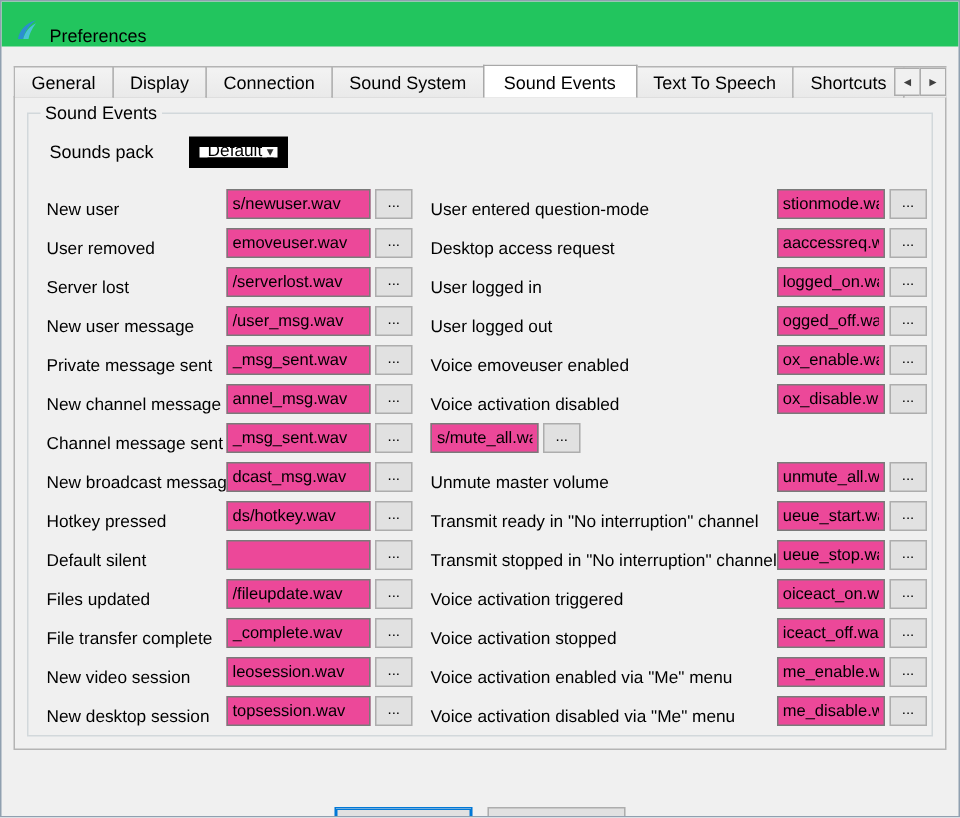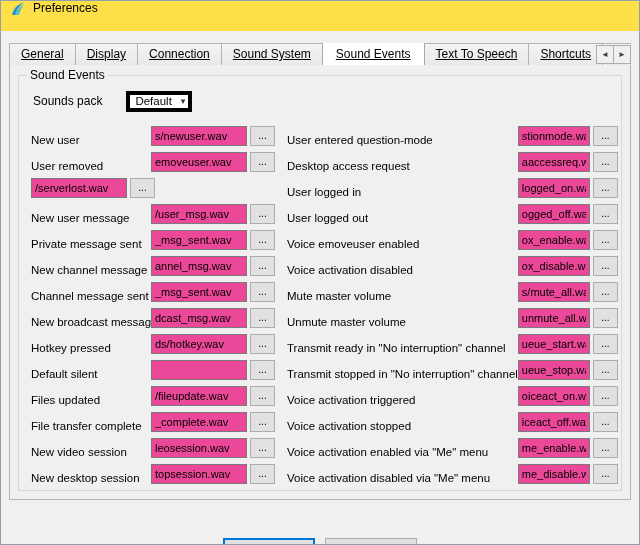--- a/index.html
+++ b/index.html
@@ -1,36 +1,36 @@
 <!DOCTYPE html>
 <html><head>
 <meta charset="utf-8">
 <style>
   * { margin:0; padding:0; box-sizing:border-box; }
   html,body { width:640px; height:545px; }
   body { font-family:"Liberation Sans","DejaVu Sans",sans-serif; font-size:12px; color:#000; background:#fff; }
   .window { width:640px; height:545px; border:1px solid #90a0b0; background:#f0f0f0; display:flex; flex-direction:column; overflow:hidden; }
 
-  .titlebar { height:30px; flex:0 0 30px; background:#fde047; display:flex; align-items:flex-start; padding:0 9px; gap:7px; }
+  .titlebar { height:30px; flex:0 0 30px; background:#22c55e; display:flex; align-items:flex-end; padding:0 9px; gap:7px; }
   .titlebar .title { font-size:12px; }
 
-  .tabbar { position:relative; margin:12px 8px -1px 8px; height:22px; flex:0 0 22px; display:flex; align-items:flex-end; overflow:hidden; z-index:2;text-decoration:underline; }
+  .tabbar { position:relative; margin:12px 8px -1px 8px; height:22px; flex:0 0 22px; display:flex; align-items:flex-start; overflow:hidden; z-index:2; }
   .tab { padding:3px 11px 4px; background:linear-gradient(#f3f3f3,#e9e9e9); border:1px solid #b4b4b4; border-bottom:none; white-space:nowrap; cursor:default; }
   .tab + .tab { margin-left:-1px; }
   .tab.active { background:#fff; padding:4px 13px 5px; margin-bottom:-1px; position:relative; z-index:3; border-color:#a8a8a8; }
   .tab-scroll { position:absolute; right:0; bottom:1px; display:flex; z-index:4; }
   .tab-scroll button { width:18px; height:19px; border:1px solid #acacac; background:#f0f0f0; font-size:8px; color:#404040; padding:0; margin-left:-1px; line-height:1; }
 
   .page { flex:1 1 auto; margin:0 8px; background:#f0f0f0; border:1px solid #b4b4b4; padding:10px 8px 8px; display:flex; flex-direction:column; z-index:1; }
 
   .groupbox { position:relative; flex:1 1 auto; border:1px solid #d2d8db; padding:14px 10px 6px 12px; }
   .group-label { position:absolute; top:-8px; left:8px; background:#f0f0f0; padding:0 3px; font-size:12px; }
 
   .pack-row { display:flex; align-items:center; gap:24px; height:22px; margin:0 0 8px 2px; }
-  .combo { width:66px; height:21px; border:4px solid #000000; background:#fff; display:flex; align-items:center; justify-content:space-between; padding:0 3px 0 5px; font-size:11.5px; cursor:default; }
+  .combo { width:66px; height:21px; border:7px solid #000000; background:#fff; display:flex; align-items:center; justify-content:space-between; padding:0 3px 0 5px; font-size:11.5px; cursor:default;text-decoration:underline; }
   .combo .arrow { font-size:9px; color:#303030; }
 
   .columns { display:flex; }
   .col { display:flex; flex-direction:column; }
   .col.left { width:244px; flex:0 0 244px; }
   .col.right { flex:1 1 auto; margin-left:12px; }
   .row { display:flex; align-items:flex-end; height:26px; flex:0 0 26px; }
   .rlabel { flex:1 1 auto; min-width:0; font-size:11.5px; white-space:nowrap; overflow:hidden; }
   .rinput { height:20px; border:1px solid #7a7a7a; background:#ec4899; padding:0 3px; font-family:"Liberation Sans","DejaVu Sans",sans-serif; font-size:11px; flex:0 0 auto; }
   .col.left .rinput { width:96px; }
@@ -91,20 +91,21 @@
               <span class="rlabel">New user</span>
               <input class="rinput" type="text" value="s/newuser.wav" style="">
               <button class="browse">...</button>
             </div>
             <div class="row">
               <span class="rlabel">User removed</span>
               <input class="rinput" type="text" value="emoveuser.wav" style="">
               <button class="browse">...</button>
             </div>
             <div class="row">
+              <span class="rlabel">Server lost</span>
               <input class="rinput" type="text" value="/serverlost.wav" style="">
               <button class="browse">...</button>
             </div>
             <div class="row">
               <span class="rlabel">New user message</span>
               <input class="rinput" type="text" value="/user_msg.wav" style="">
               <button class="browse">...</button>
             </div>
             <div class="row">
               <span class="rlabel">Private message sent</span>
@@ -182,21 +183,20 @@
               <span class="rlabel">Voice emoveuser enabled</span>
               <input class="rinput" type="text" value="ox_enable.wav" style="">
               <button class="browse">...</button>
             </div>
             <div class="row">
               <span class="rlabel">Voice activation disabled</span>
               <input class="rinput" type="text" value="ox_disable.wav" style="">
               <button class="browse">...</button>
             </div>
             <div class="row">
-              <span class="rlabel">Mute master volume</span>
               <input class="rinput" type="text" value="s/mute_all.wav" style="">
               <button class="browse">...</button>
             </div>
             <div class="row">
               <span class="rlabel">Unmute master volume</span>
               <input class="rinput" type="text" value="unmute_all.wav" style="">
               <button class="browse">...</button>
             </div>
             <div class="row">
               <span class="rlabel">Transmit ready in "No interruption" channel</span>

